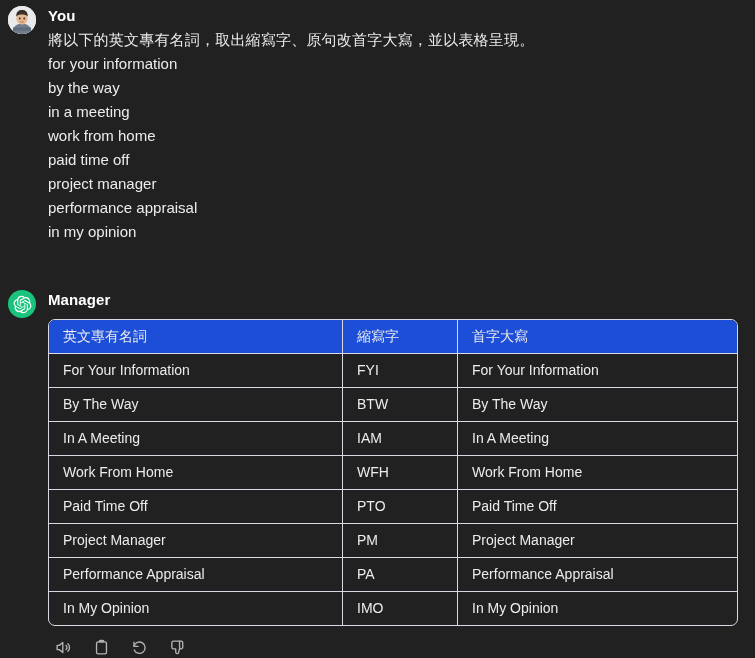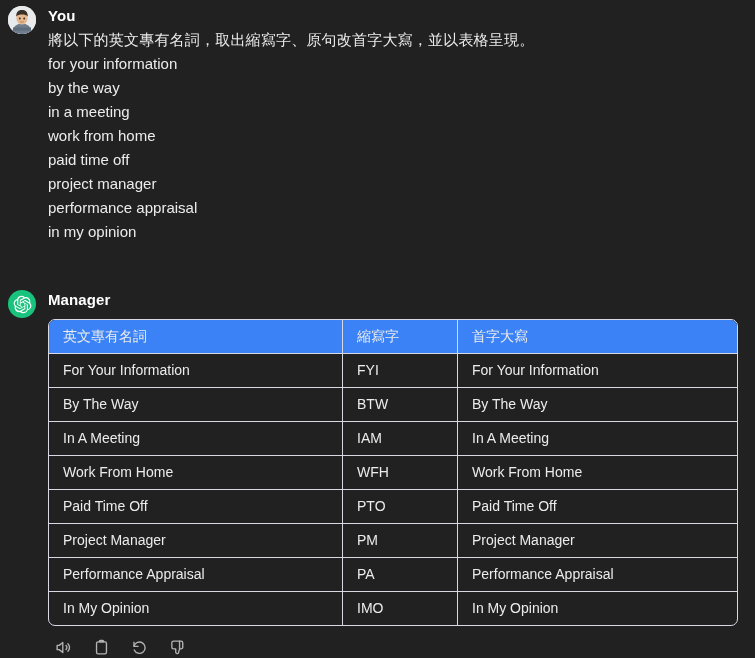--- a/index.html
+++ b/index.html
@@ -84,21 +84,21 @@
     padding: 7px 14px;
     font-size: 14px;
     line-height: 19px;
     border-right: 1px solid #d9d9e3;
     border-bottom: 1px solid #d9d9e3;
     height: 33px;
     vertical-align: middle;
     color: #ececec;
   }
   table.md-table th {
-    background: #3b82f6;
+    background: #1d4ed8;
     font-weight: normal;
     height: 34px;
   }
   table.md-table th:last-child,
   table.md-table td:last-child { border-right: none; }
   table.md-table tr:last-child td { border-bottom: none; }
 
   .col-term  { width: 294px; }
   .col-abbr  { width: 115px; }
   .col-title { width: 279px; }

